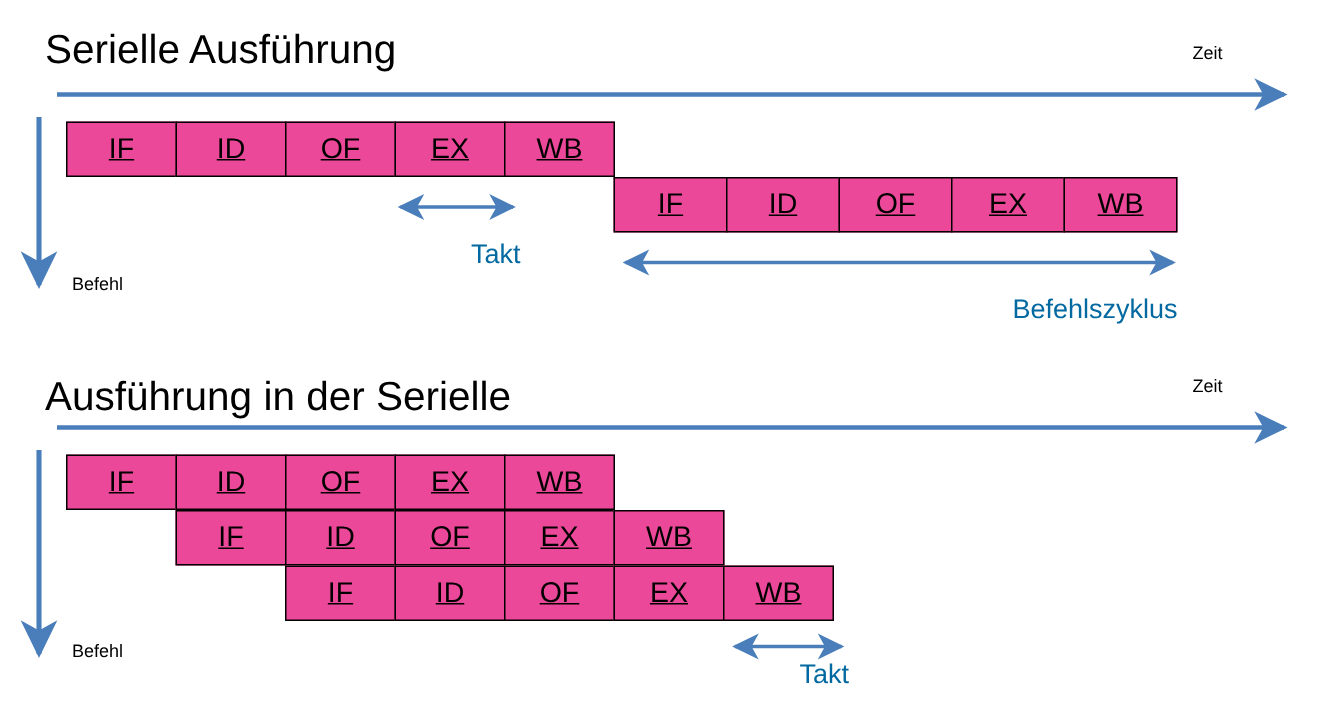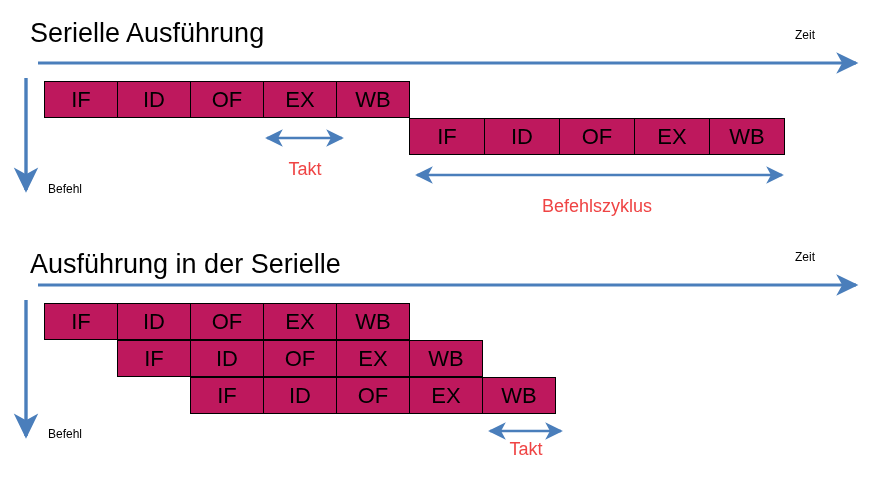--- a/index.html
+++ b/index.html
@@ -33,34 +33,35 @@
     position: absolute;
     font-size: 12px;
     line-height: 1;
     color: #000000;
     white-space: nowrap;
   }
   .caption {
     position: absolute;
     font-size: 18px;
     line-height: 1;
-    color: #ef4444;
+    color: #0369a1;
     white-space: nowrap;
-    text-align: center;
+    text-align: right;
   }
   .stage-box {
     position: absolute;
     box-sizing: border-box;
     border: 1.5px solid #000000;
-    background: #be185d;
+    background: #ec4899;
     display: flex;
     align-items: center;
     justify-content: center;
-    font-size: 22px;
+    font-size: 19px;
     color: #000000;
+    text-decoration: underline;
   }
   svg.overlay {
     position: absolute;
     left: 0; top: 0;
     width: 887px;
     height: 483px;
     pointer-events: none;
   }
 </style>
 </head>

